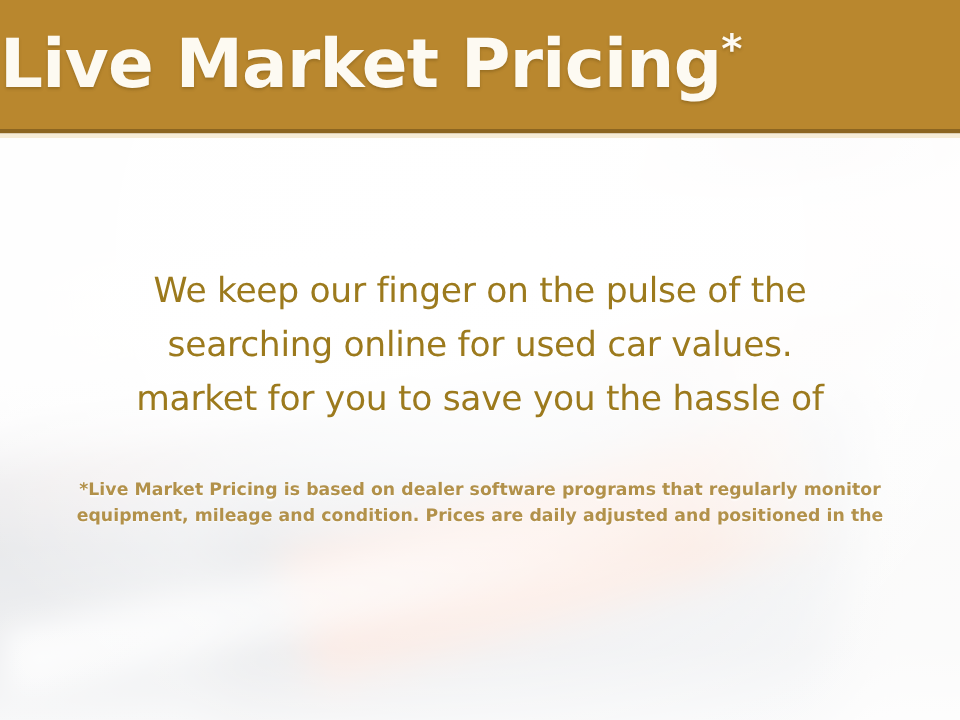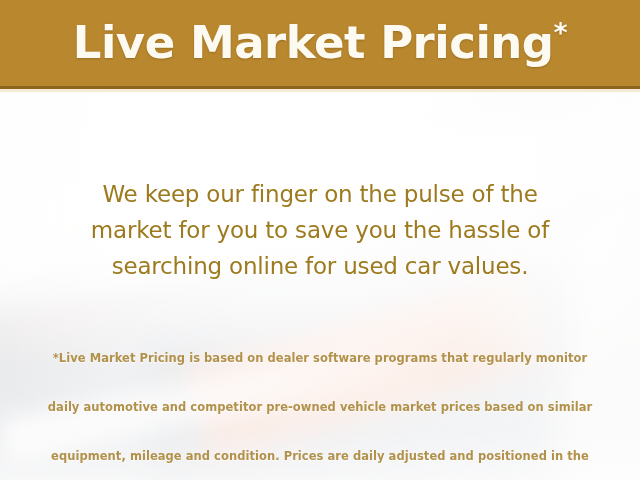--- a/index.html
+++ b/index.html
@@ -158,21 +158,21 @@
   
   .banner {
     position: absolute;
     left: 0;
     top: 0;
     width: 640px;
     height: 88px;
     background: #b9872e;
     display: flex;
     align-items: center;
-    justify-content: center;
+    justify-content: flex-start;
     box-sizing: border-box;
     z-index: 5;
   }
   .banner-bottom-edge {
     position: absolute;
     left: 0;
     top: 86px;
     width: 640px;
     height: 3px;
     background: #8c6520;
@@ -233,21 +233,21 @@
     text-align: center;
     z-index: 4;
     color: #b2914a;
     font-family: "DejaVu Sans", sans-serif;
     font-size: 11.5px;
     font-weight: bold;
     line-height: 17px;
     letter-spacing: 0.05px;
     text-shadow: 0 1px 1px rgba(255,255,255,0.75);
   }
-  .disclaimer-line { display: block; white-space: nowrap; margin-top: 32px; }
+  .disclaimer-line { display: block; white-space: nowrap; }
 </style>
 </head>
 <body>
 
 <div class="slide">
 
   <div class="bg-photo">
     <div class="bg-shape-darkpanel"></div>
     <div class="bg-shape-bluewedge"></div>
     <div class="bg-shape-orange"></div>
@@ -262,23 +262,22 @@
   <div class="bg-veil-2"></div>
 
   <div class="banner">
     <h1 class="banner-title"><span>Live Market Pricing</span><span class="asterisk">*</span></h1>
   </div>
   <div class="banner-bottom-edge"></div>
   <div class="banner-underline"></div>
 
   <div class="headline">
     <span class="headline-line">We keep our finger on the pulse of the</span>
+    <span class="headline-line">searching online for used car values.</span>
     <span class="headline-line">market for you to save you the hassle of</span>
-    <span class="headline-line">searching online for used car values.</span>
   </div>
 
   <div class="disclaimer">
     <span class="disclaimer-line">*Live Market Pricing is based on dealer software programs that regularly monitor</span>
-    <span class="disclaimer-line">daily automotive and competitor pre-owned vehicle market prices based on similar</span>
     <span class="disclaimer-line">equipment, mileage and condition. Prices are daily adjusted and positioned in the</span>
   </div>
 
 </div>
 
 </body></html>

